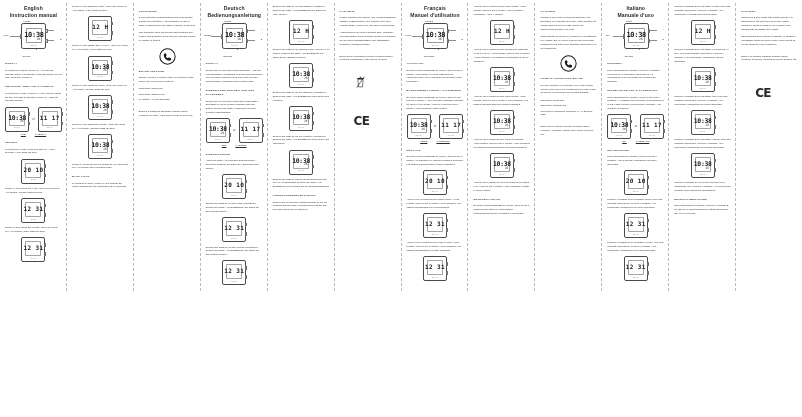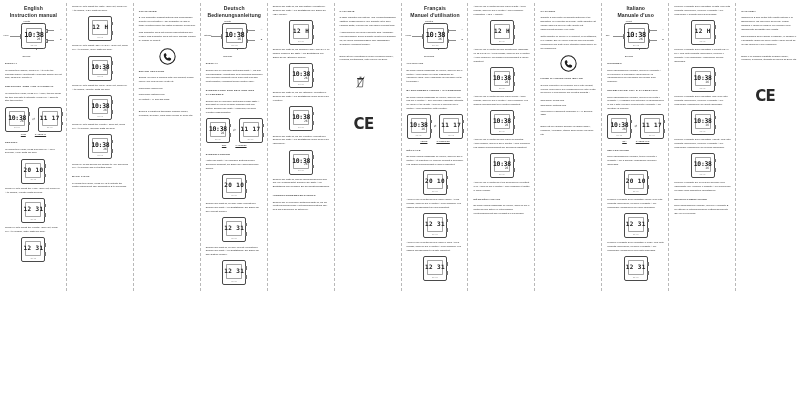--- a/index.html
+++ b/index.html
@@ -120,21 +120,21 @@
   .fig-pair .arrow { font-size:3.2px; color:#555; }
   .fig-cap { display:flex; justify-content:center; gap:9px; font-size:2.1px; margin-bottom:3.5px; }
   .fig-cap span { text-decoration:underline; }
   .fig-pair .fig { margin:0; }
 
   
   .phone-icon { display:block; margin:5px auto 4px auto; width:17px; height:17px; }
 
   
   .mark-ce {
-    font-family:"DejaVu Sans", sans-serif; font-size:15px; font-weight:bold;
+    font-family:"DejaVu Sans", sans-serif; font-size:12px; font-weight:bold;
     letter-spacing:-0.6px; margin:22px 0 0 14px;
   }
   .mark-weee { margin:14px 0 6px 16px; }
   .footnote { font-size:2.3px; margin-top:8px; line-height:1.6; }
 </style>
 </head>
 <body>
 
 <div class="sheet" id="sheet">
     <div class="col">

